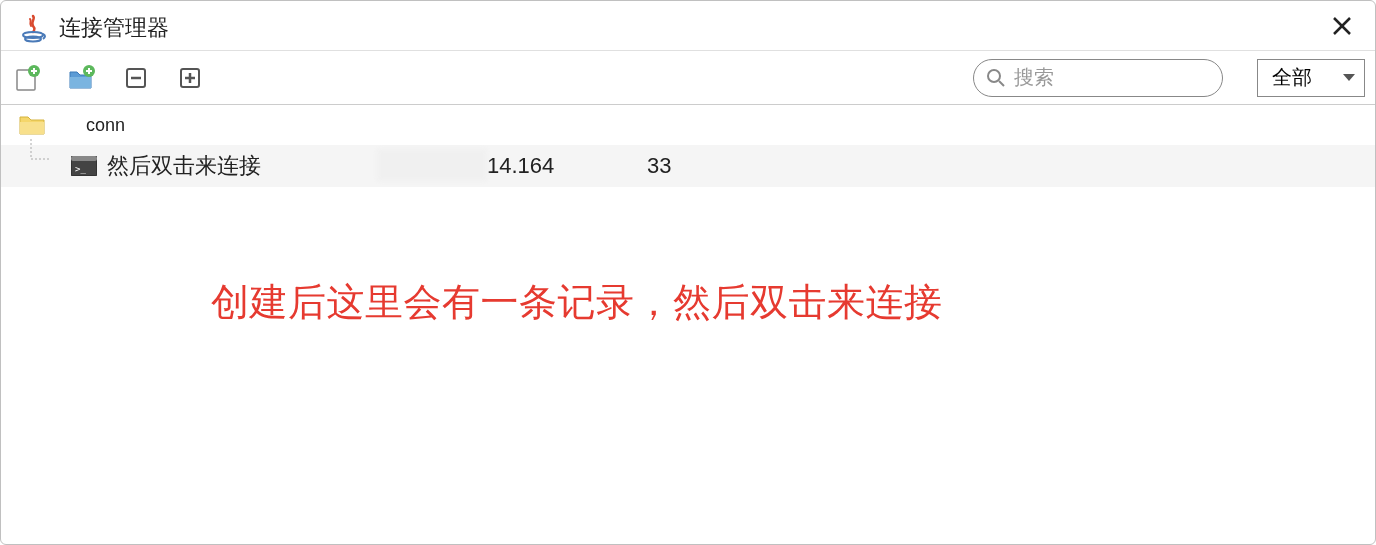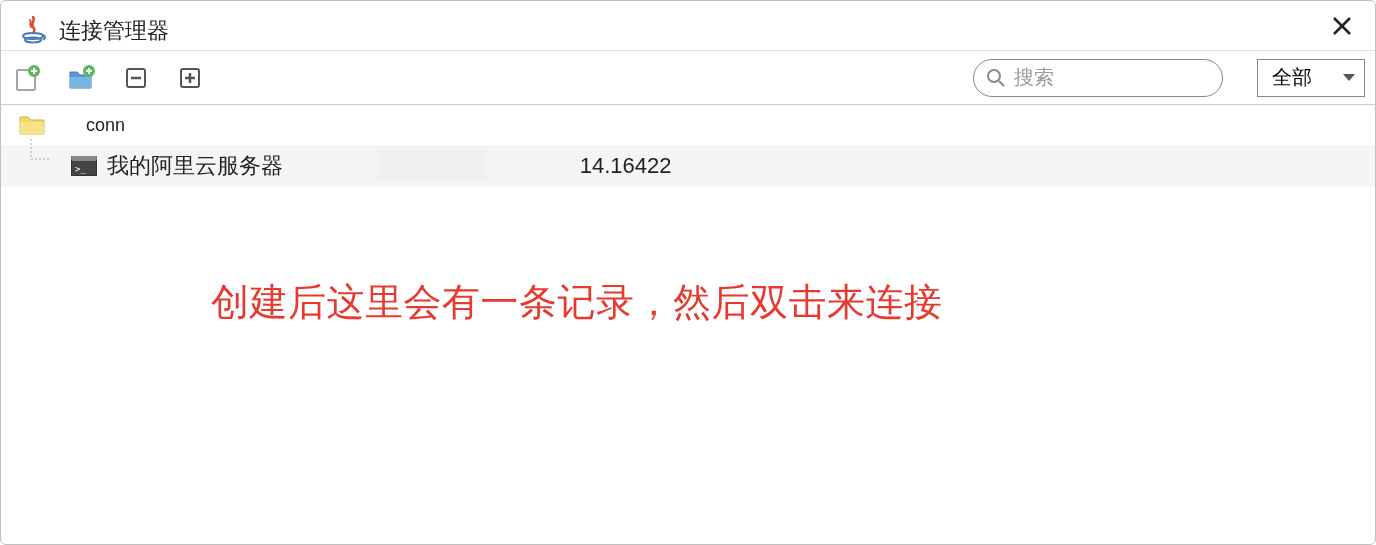--- a/index.html
+++ b/index.html
@@ -19,22 +19,22 @@
       height: 100%;
       border: 1px solid #c0c0c0;
       border-radius: 6px;
       display: flex;
       flex-direction: column;
       background: #fff;
     }
     .titlebar {
       height: 50px;
       display: flex;
-      align-items: flex-end;
-      padding: 4px 18px;
+      align-items: flex-start;
+      padding: 12px 18px;
       border-bottom: 1px solid #e0e0e0;
       position: relative;
     }
     .app-icon {
       width: 28px;
       height: 32px;
       margin-right: 12px;
       display: flex;
       align-items: center;
       justify-content: center;
@@ -165,21 +165,21 @@
       height: 20px;
       margin-left: 18px;
       margin-right: 10px;
       flex-shrink: 0;
     }
     .conn-name {
       flex: 0 0 380px;
     }
     .conn-ip {
       flex: 0 0 160px;
-      text-align: right;
+      text-align: left;
       position: relative;
     }
     .ip-blur {
       position: absolute;
       left: -110px;
       top: -4px;
       width: 110px;
       height: 32px;
       background: #f0f0f0;
       border-radius: 4px;
@@ -284,23 +284,23 @@
         <svg class="connector-svg" width="24" height="36" viewBox="0 0 24 36">
           <line x1="2" y1="0" x2="2" y2="20" stroke="#aaa" stroke-width="1" stroke-dasharray="2 2"></line>
           <line x1="2" y1="20" x2="20" y2="20" stroke="#aaa" stroke-width="1" stroke-dasharray="2 2"></line>
         </svg>
       </div>
       <svg class="terminal-icon" viewBox="0 0 26 20">
         <rect x="0" y="0" width="26" height="20" rx="2" fill="#444" stroke="#222"></rect>
         <rect x="0" y="0" width="26" height="5" rx="2" fill="#888"></rect>
         <text x="4" y="16" fill="#fff" font-size="9" font-family="monospace">&gt;_</text>
       </svg>
-      <div class="conn-name">我的阿里云服务器</div>
+      <div class="conn-name">然后双击来连接</div>
       <div class="conn-ip">
         <div class="ip-blur"></div>
         <span>14.164</span>
       </div>
-      <div class="conn-port">22</div>
+      <div class="conn-port">33</div>
     </div>
 
     <div class="annotation">创建后这里会有一条记录，然后双击来连接</div>
   </div>
 </div>
 
 </body></html>

